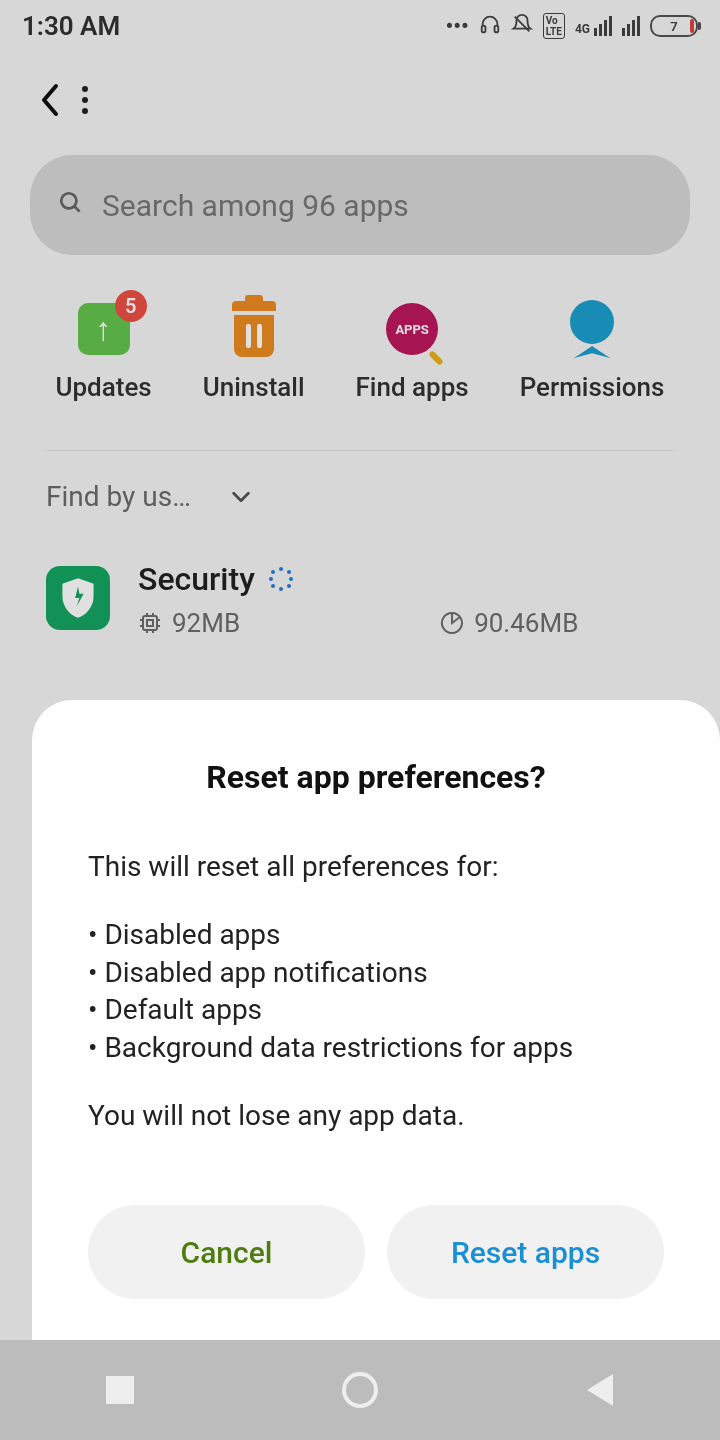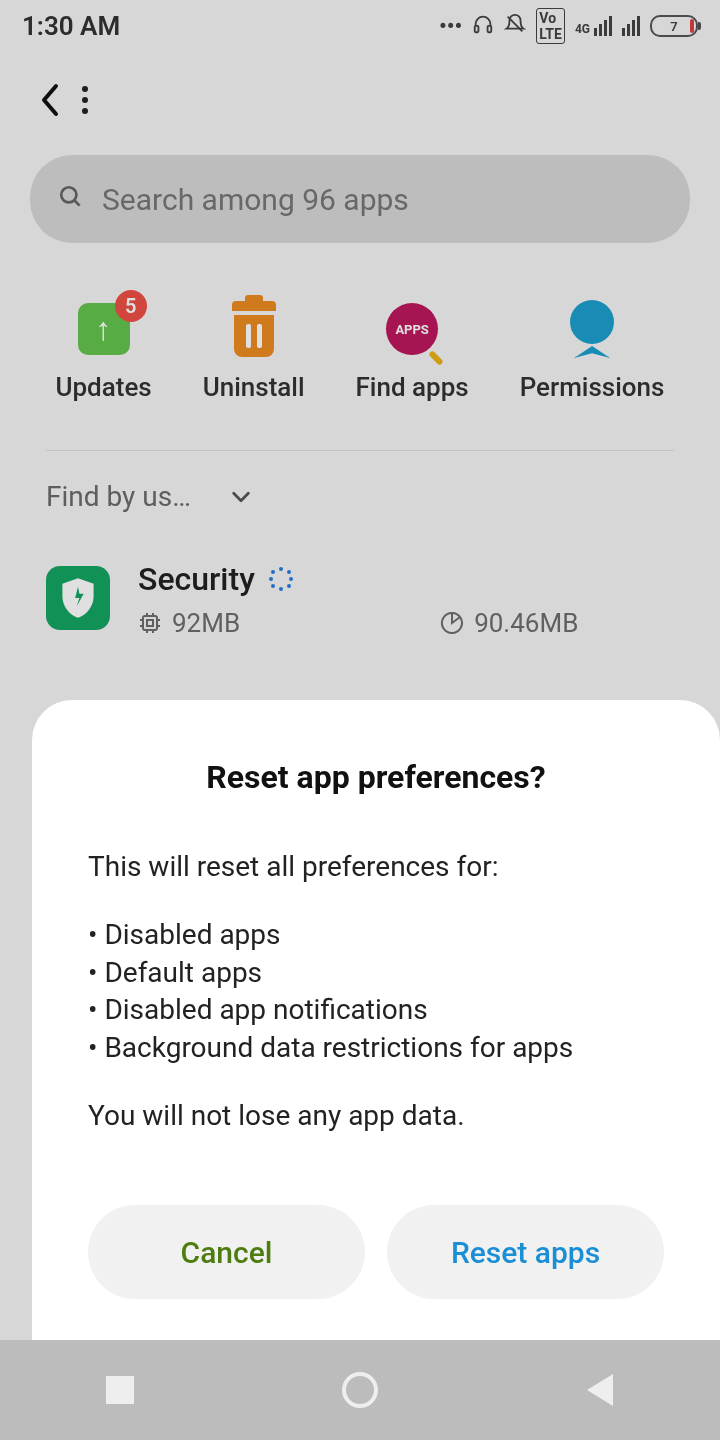--- a/index.html
+++ b/index.html
@@ -19,21 +19,21 @@
 
   
   .header { position: absolute; top: 60px; left: 0; right: 0; height: 80px; display: flex; align-items: center; padding: 0 30px; }
   .back-btn { width: 40px; height: 40px; display:flex; align-items:center; justify-content:center; }
   .back-btn svg { width: 24px; height: 40px; }
   .page-title { flex: 1; text-align: center; font-size: 34px; font-weight: 700; color: #222; margin-left: -10px; }
   .more-btn { width: 30px; height: 40px; display:flex; flex-direction:column; align-items:center; justify-content:center; gap:5px; }
   .more-btn span { width:6px; height:6px; background:#222; border-radius:50%; }
 
   
-  .search-bar { position: absolute; top: 155px; left: 30px; right: 30px; height: 88px; background: #d8d8d8; border-radius: 42px; display:flex; align-items:center; padding: 16px 28px; gap: 18px; }
+  .search-bar { position: absolute; top: 155px; left: 30px; right: 30px; height: 100px; background: #d8d8d8; border-radius: 42px; display:flex; align-items:center; padding: 16px 28px; gap: 18px; }
   .search-bar .sicon svg { width: 26px; height: 26px; stroke:#666; }
   .search-bar .placeholder { font-size: 30px; color: #777; }
 
   
   .actions { position: absolute; top: 300px; left: 0; right: 0; display:flex; justify-content: space-around; padding: 0 30px; }
   .action { display:flex; flex-direction:column; align-items:center; gap: 14px; }
   .action .iconwrap { width: 58px; height: 58px; position:relative; display:flex; align-items:center; justify-content:center;}
   .action .label { font-size: 26px; color: #333; font-weight: 500; }
   .badge { position:absolute; top:-10px; right:-14px; width:32px; height:32px; background:#ed5045; border-radius:50%; color:#fff; font-size:20px; display:flex; align-items:center; justify-content:center; font-weight:600;}
 
@@ -104,21 +104,21 @@
           <rect x="3" y="14" width="4" height="7" rx="1"></rect>
           <rect x="17" y="14" width="4" height="7" rx="1"></rect>
         </svg>
     </span>
     <span class="status-icon">
       <svg viewBox="0 0 24 24" width="22" height="22" fill="none" stroke="#444" stroke-width="2">
           <path d="M18 8A6 6 0 006 8c0 7-3 9-3 9h18s-3-2-3-9"></path>
           <path d="M4 4l16 16"></path>
         </svg>
     </span>
-    <span class="status-icon" style="font-size:14px; border:1.5px solid #444; padding:1px 2px; border-radius:3px; font-weight:700;">Vo<br>LTE</span>
+    <span class="status-icon" style="font-size:10px; border:1.5px solid #444; padding:1px 2px; border-radius:3px; font-weight:700;">Vo<br>LTE</span>
     <span class="status-icon" style="display:flex;align-items:flex-end;gap:2px;">
       <span style="font-size:12px;margin-right:2px;font-weight:700;">4G</span>
       <span style="width:3px;height:8px;background:#444;"></span>
         <span style="width:3px;height:12px;background:#444;"></span>
         <span style="width:3px;height:16px;background:#444;"></span>
         <span style="width:3px;height:20px;background:#444;"></span>
     </span>
     <span class="status-icon" style="display:flex;align-items:flex-end;gap:2px;">
       <span style="width:3px;height:8px;background:#444;"></span>
         <span style="width:3px;height:12px;background:#444;"></span>
@@ -251,22 +251,22 @@
 </div>
 
 <div class="dimmer"></div>
 
 <div class="dialog">
   <div class="dialog-title">Reset app preferences?</div>
   <div class="dialog-body">
     <div>This will reset all preferences for:</div>
     <ul>
       <li>Disabled apps</li>
+      <li>Disabled app notifications</li>
       <li>Default apps</li>
-      <li>Disabled app notifications</li>
       <li>Background data restrictions for apps</li>
     </ul>
     <div>You will not lose any app data.</div>
   </div>
   <div class="dialog-buttons">
     <div class="dbtn cancel">Cancel</div>
     <div class="dbtn confirm">Reset apps</div>
   </div>
 </div>
 

